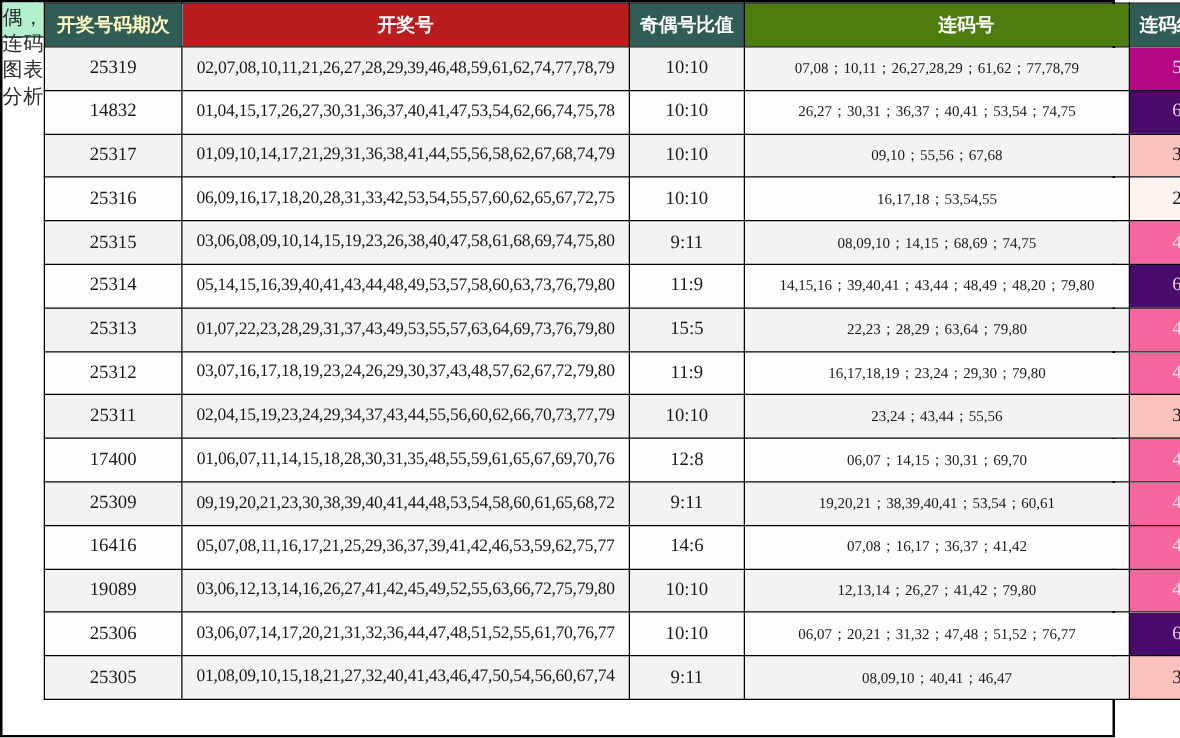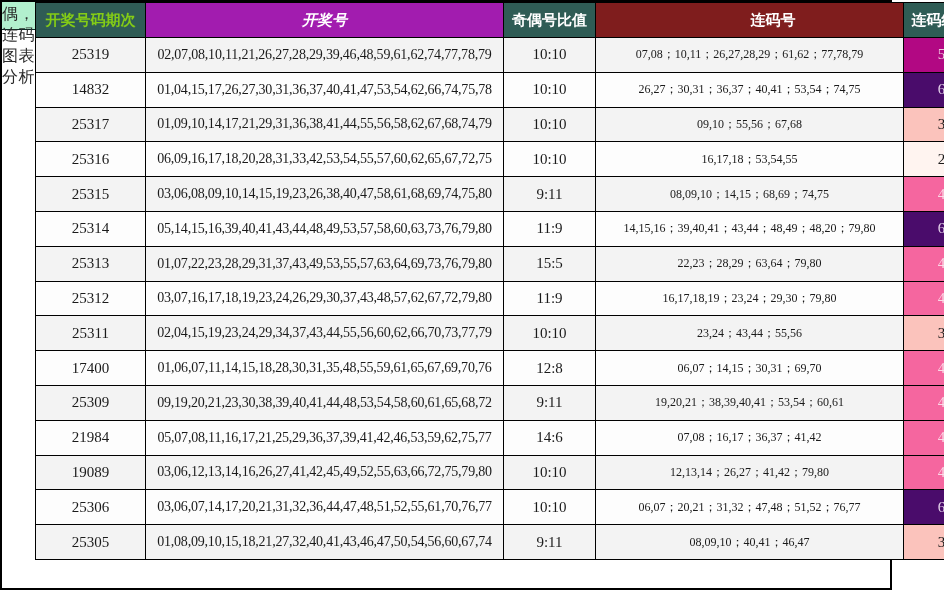--- a/index.html
+++ b/index.html
@@ -64,24 +64,24 @@
   <table>
     <colgroup>
       <col class="w-period">
         <col class="w-numbers">
         <col class="w-ratio">
         <col class="w-consec">
         <col class="w-groups">
     </colgroup>
     <thead>
       <tr>
-        <th style="background: rgb(47, 92, 85); color: #84cc16; font-family: Liberation Serif, serif;">开奖号码期次</th>
-        <th style="background: #a21caf; color: rgb(255, 255, 255); font-style: italic;">开奖号</th>
+        <th style="background: rgb(47, 92, 85); color: #fef9c3; font-family: Liberation Serif, serif;">开奖号码期次</th>
+        <th style="background: #b91c1c; color: rgb(255, 255, 255);">开奖号</th>
         <th style="background: rgb(47, 92, 85); color: rgb(255, 255, 255);">奇偶号比值</th>
-        <th style="background: #7f1d1d; color: rgb(255, 255, 255); padding-left: 47px;">连码号</th>
+        <th style="background: #4d7c0f; color: rgb(255, 255, 255); padding-left: 47px;">连码号</th>
         <th style="background: rgb(47, 92, 85); color: rgb(255, 255, 255);">连码组数</th>
       </tr>
     </thead>
     <tbody>
         <tr style="background: rgb(243, 243, 243);">
     <td class="c-period">25319</td>
     <td class="c-numbers">02,07,08,10,11,21,26,27,28,29,39,46,48,59,61,62,74,77,78,79</td>
     <td class="c-ratio">10:10</td>
     <td class="c-consec">07,08；10,11；26,27,28,29；61,62；77,78,79</td>
     <td class="c-groups" style="background: rgb(178, 8, 131); color: rgb(238, 204, 223);">5</td>
@@ -150,21 +150,21 @@
     <td class="c-groups" style="background: rgb(245, 102, 159); color: rgb(251, 217, 230);">4</td>
   </tr>
         <tr style="background: rgb(243, 243, 243);">
     <td class="c-period">25309</td>
     <td class="c-numbers">09,19,20,21,23,30,38,39,40,41,44,48,53,54,58,60,61,65,68,72</td>
     <td class="c-ratio">9:11</td>
     <td class="c-consec">19,20,21；38,39,40,41；53,54；60,61</td>
     <td class="c-groups" style="background: rgb(245, 102, 159); color: rgb(251, 217, 230);">4</td>
   </tr>
         <tr style="background: rgb(253, 253, 253);">
-    <td class="c-period">21984</td>
+    <td class="c-period">16416</td>
     <td class="c-numbers">05,07,08,11,16,17,21,25,29,36,37,39,41,42,46,53,59,62,75,77</td>
     <td class="c-ratio">14:6</td>
     <td class="c-consec">07,08；16,17；36,37；41,42</td>
     <td class="c-groups" style="background: rgb(245, 102, 159); color: rgb(251, 217, 230);">4</td>
   </tr>
         <tr style="background: rgb(243, 243, 243);">
     <td class="c-period">19089</td>
     <td class="c-numbers">03,06,12,13,14,16,26,27,41,42,45,49,52,55,63,66,72,75,79,80</td>
     <td class="c-ratio">10:10</td>
     <td class="c-consec">12,13,14；26,27；41,42；79,80</td>

